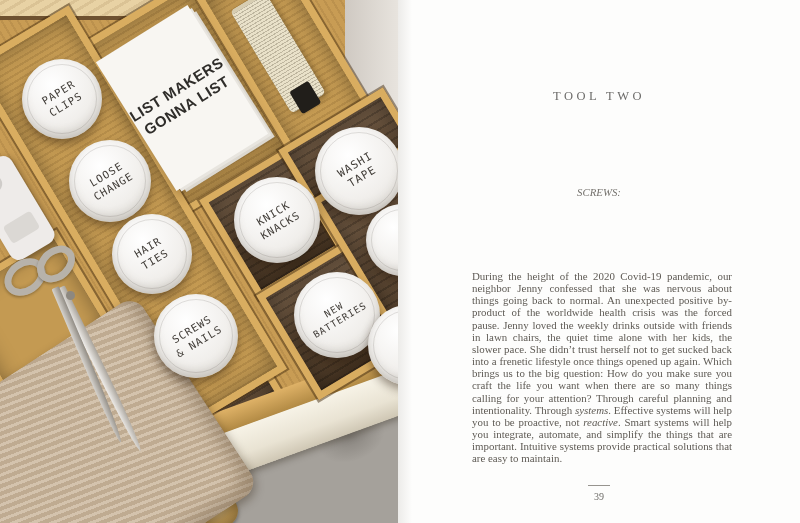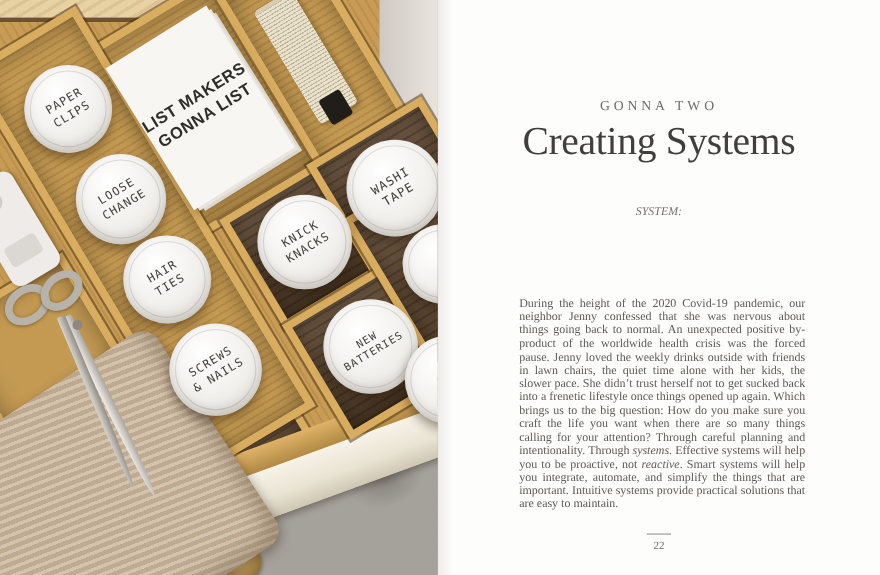--- a/index.html
+++ b/index.html
@@ -198,25 +198,24 @@
         <span>GONNA LIST</span>
       </div>
     </div>
     <div class="tube">
       <div class="tube-cap"></div>
     </div>
   </div>
 
   <div class="page">
     <div class="gutter"></div>
-    <div class="kicker">GONNA TWO</div>
-    <div class="chapter-title">Creating Systems</div>
+    <div class="kicker">TOOL TWO</div>
     <div class="definition">
-      <span class="term">SYSTEM:</span>
+      <span class="term">SCREWS:</span>
     </div>
     <div class="bodycol">
       <p><span>During the height of the 2020 Covid-19 pandemic, our neighbor Jenny confessed that she was nervous about things going back to normal. An unexpected positive by-product of the worldwide health crisis was the forced pause. Jenny loved the weekly drinks outside with friends in lawn chairs, the quiet time alone with her kids, the slower pace. She didn’t trust herself not to get sucked back into a frenetic lifestyle once things opened up again. Which brings us to the big question: How do you make sure you craft the life you want when there are so many things calling for your attention? Through careful planning and intentionality. Through </span><em>systems</em><span>. Effective systems will help you to be proactive, not </span><em>reactive</em><span>. Smart systems will help you integrate, automate, and simplify the things that are important. Intuitive systems provide practical solutions that are easy to maintain.</span></p>
     </div>
     <div class="page-rule"></div>
-    <div class="page-number">22</div>
+    <div class="page-number">39</div>
   </div>
 
 </div>
 
 </body></html>

